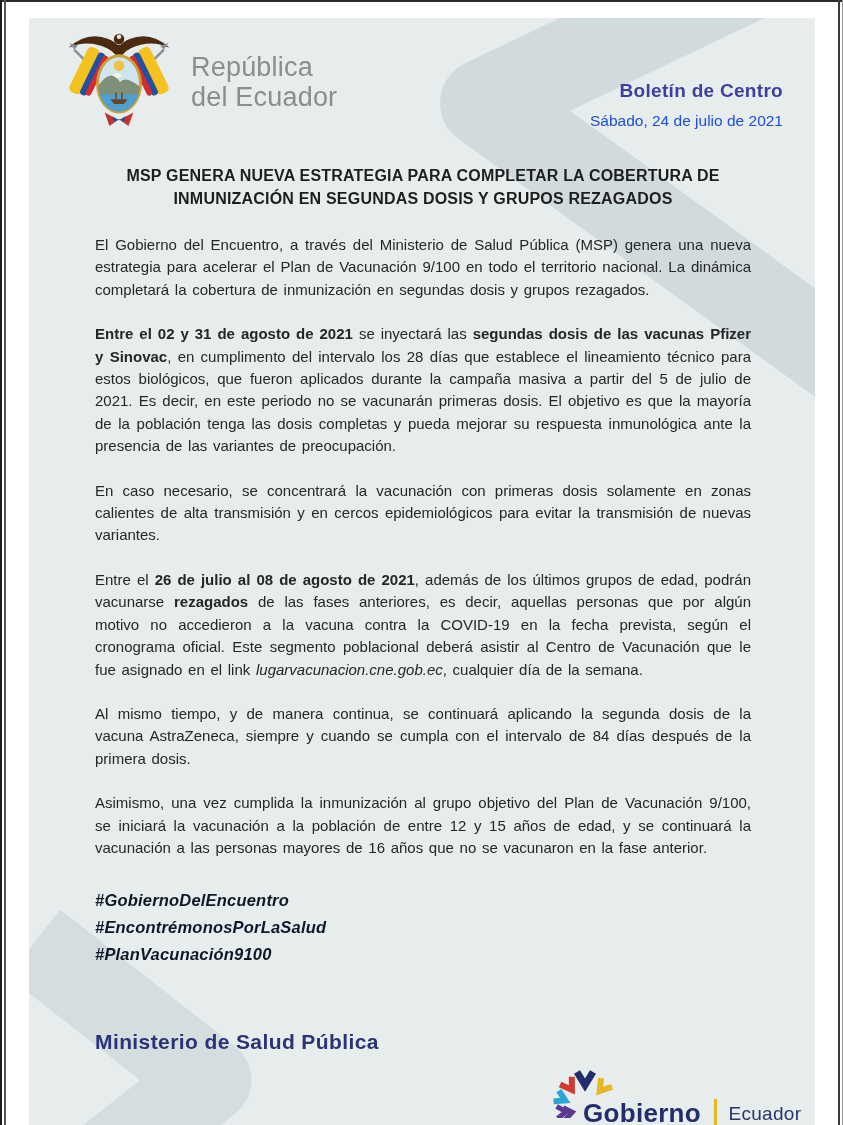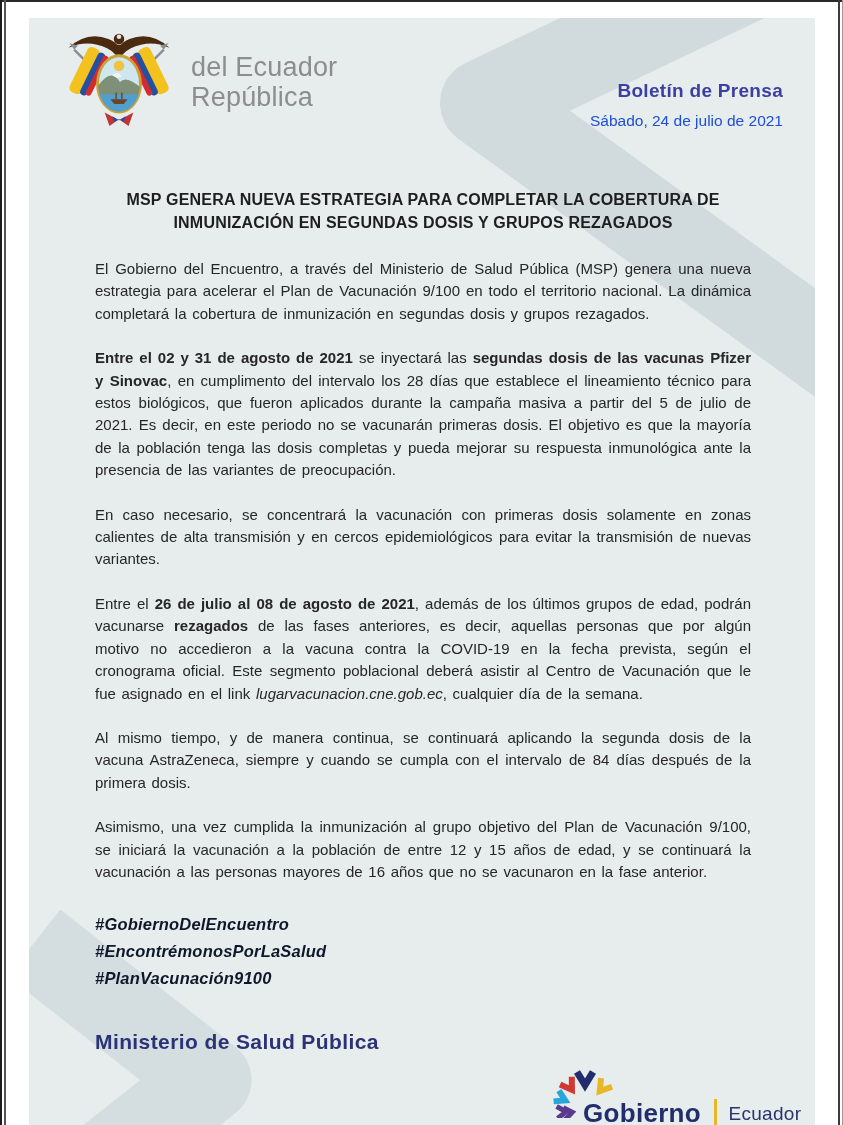--- a/index.html
+++ b/index.html
@@ -46,21 +46,21 @@
     font-weight: 700;
     letter-spacing: 0.3px;
   }
   .date {
     margin-top: 10px;
     color: #1d4ed8;
     font-size: 15.5px;
   }
 
   
-  .content { position: absolute; left: 66px; top: 146px; width: 656px; margin-top: 24px; }
+  .content { position: absolute; left: 66px; top: 146px; width: 656px; }
   .doc-title {
     font-size: 16px;
     font-weight: 700;
     color: #1e1e1e;
     text-align: center;
     line-height: 23px;
     letter-spacing: 0.2px;
     margin-bottom: 24px;
   }
   .doc-title span { display: block; }
@@ -157,27 +157,27 @@
           <rect x="42" y="73" width="46" height="20" fill="#4f9fd0"></rect>
           <path d="M56 78 L74 78 L70 83 L60 83 Z" fill="#6b4423"></path>
           <line x1="62" y1="71" x2="62" y2="78" stroke="#6b4423" stroke-width="1.5"></line>
           <line x1="68" y1="71" x2="68" y2="78" stroke="#6b4423" stroke-width="1.5"></line>
         </g>
 
         <path d="M50 92 L65 100 L80 92 L75 106 L65 99 L55 106 Z" fill="#c43333"></path>
         <path d="M58 96 L65 100 L72 96 L70 102 L65 99 L60 102 Z" fill="#2350a2"></path>
       </svg>
       <div class="brand-text">
+        <div>República</div>
         <div>del Ecuador</div>
-        <div>República</div>
       </div>
     </div>
 
     <div class="header-right">
-      <div class="bulletin">Boletín de Prensa</div>
+      <div class="bulletin">Boletín de Centro</div>
       <div class="date">Sábado, 24 de julio de 2021</div>
     </div>
 
     <div class="content">
       <h1 class="doc-title">
         <span>MSP GENERA NUEVA ESTRATEGIA PARA COMPLETAR LA COBERTURA DE</span>
         <span>INMUNIZACIÓN EN SEGUNDAS DOSIS Y GRUPOS REZAGADOS</span>
       </h1>
 
       <p><span>El Gobierno del Encuentro, a través del Ministerio de Salud Pública (MSP) genera una nueva estrategia para acelerar el Plan de Vacunación 9/100 en todo el territorio nacional. La dinámica completará la cobertura de inmunización en segundas dosis y grupos rezagados.</span></p>

